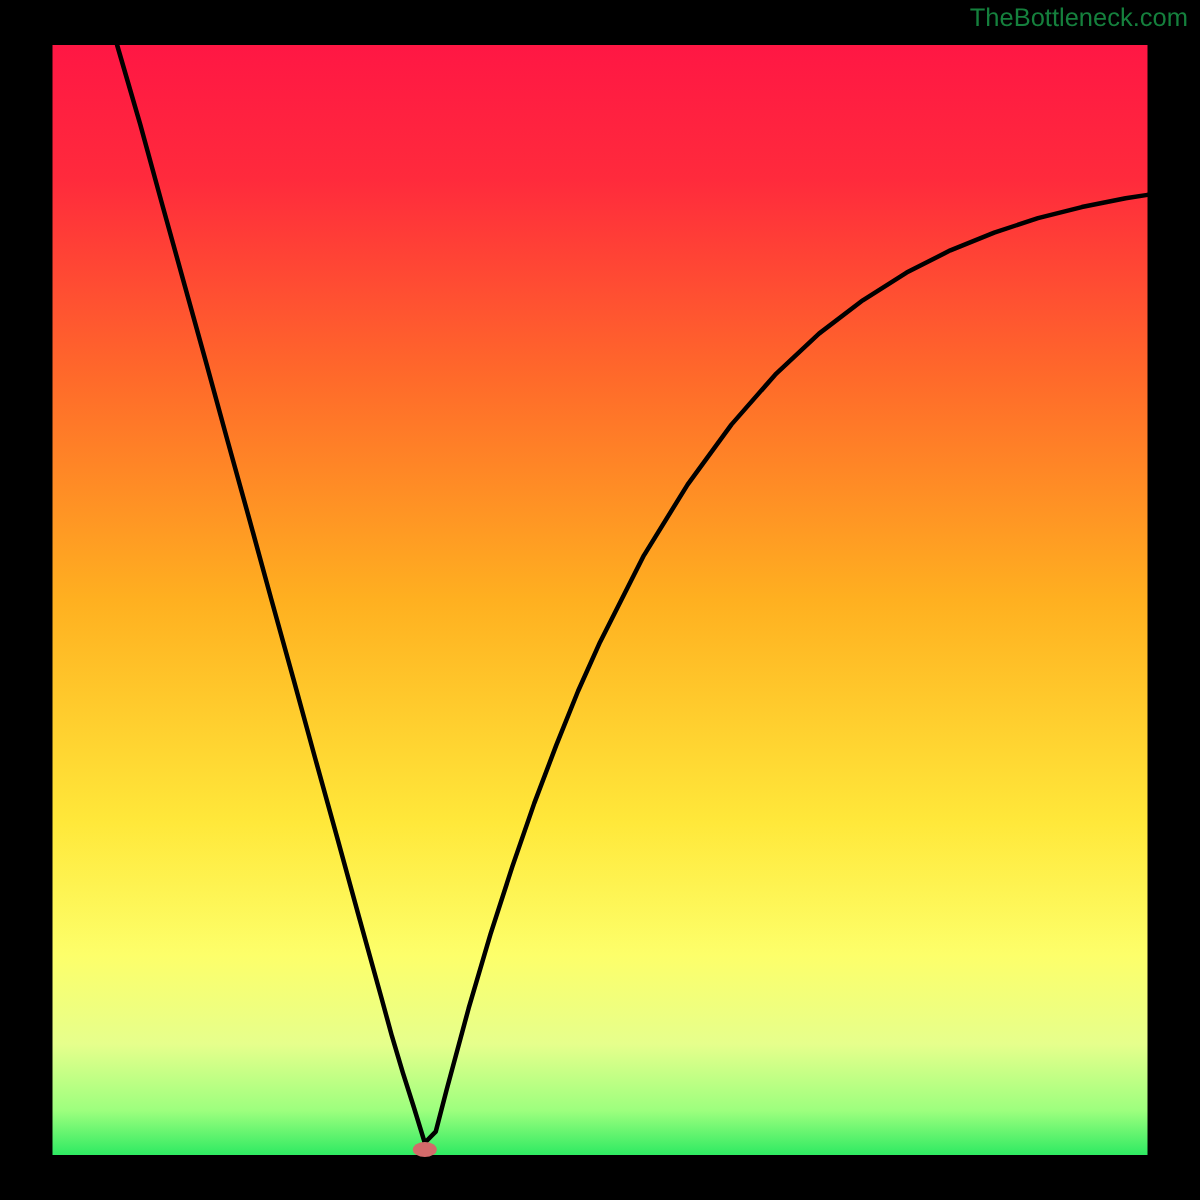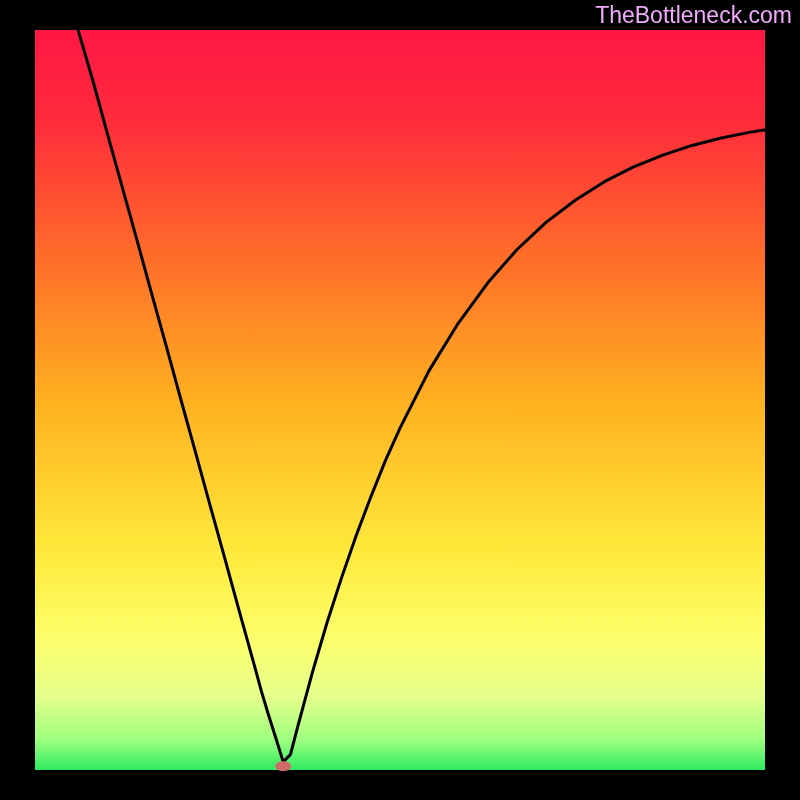--- a/index.html
+++ b/index.html
@@ -14,22 +14,22 @@
   .frame {
     position: relative;
     width: 800px;
     height: 800px;
     box-sizing: border-box;
   }
   .watermark {
     position: absolute;
     top: 2px;
     right: 8px;
-    color: #f0abfc;
-    font-size: 23px;
+    color: #15803d;
+    font-size: 17px;
     font-weight: 400;
     letter-spacing: 0px;
     z-index: 10;
     user-select: none;
   }
   svg.chart {
     position: absolute;
     top: 0;
     left: 0;
     width: 800px;

